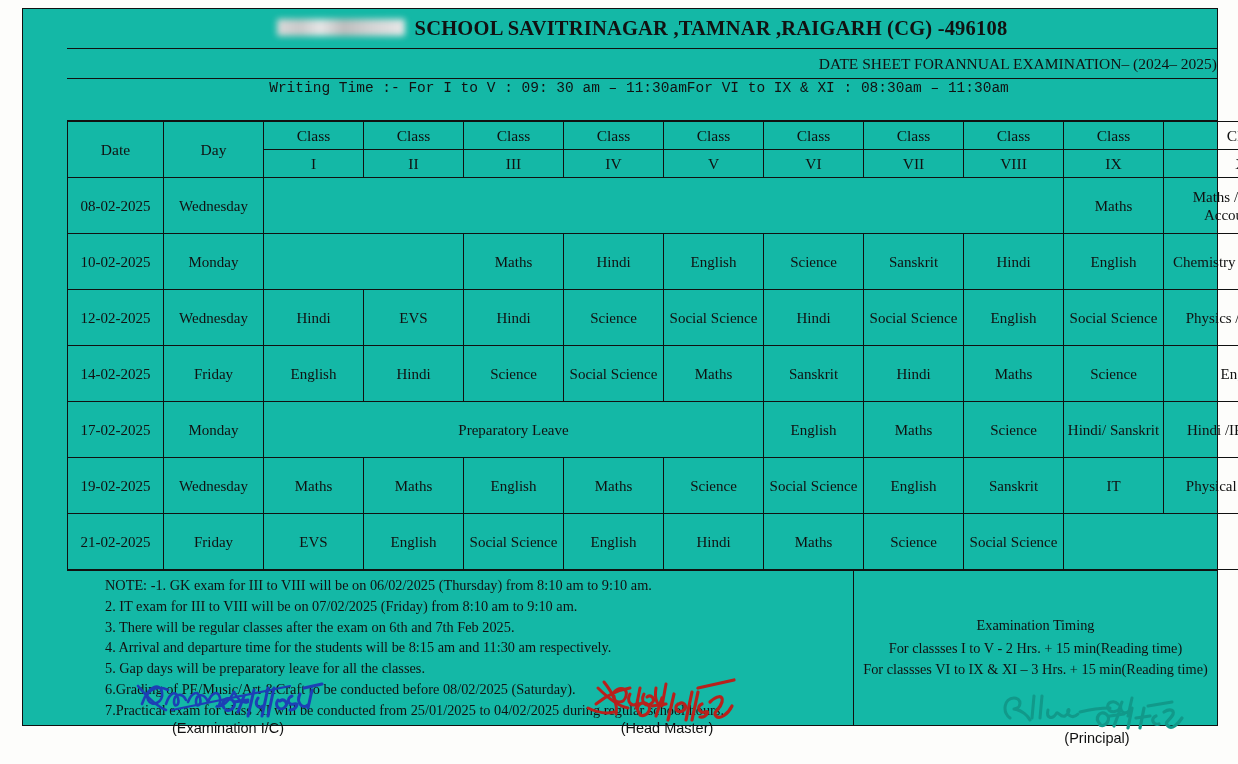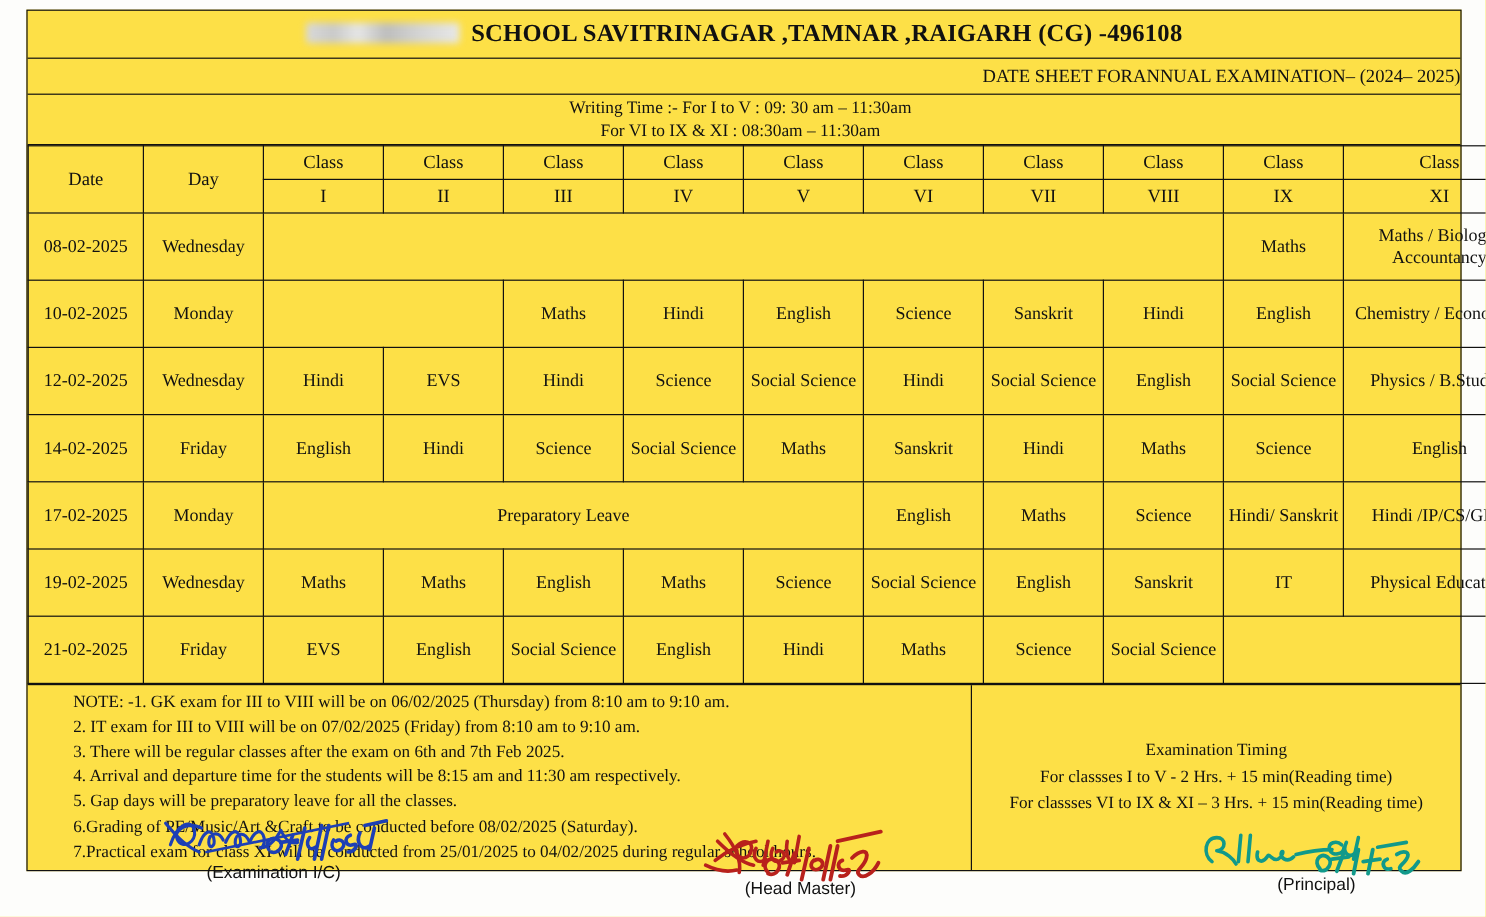--- a/index.html
+++ b/index.html
@@ -11,21 +11,22 @@
     color:#111;
     overflow:hidden;
     position:relative;
   }
   .page{
     position:absolute;
     left:22px; top:8px;
     width:1196px;
     border:1.6px solid #111;
     box-sizing:border-box;
-    background:#fde047;
+    background:#14b8a6;
+    padding-left:44px;
   }
   
   .hdr-row{
     border-bottom:1.6px solid #111;
     box-sizing:border-box;
     position:relative;
   }
   .title-row{
     height:40px;
     display:flex;align-items:center;justify-content:center;
@@ -44,25 +45,26 @@
     top:-1px;
   }
   .subtitle-row{
     height:30px;
     display:flex;align-items:center;justify-content:flex-end;
     font-size:15.5px;
   }
   .subtitle-row .b{font-weight:normal;}
   .writing-row{
     height:42px;
-    display:flex;flex-direction:column;
-    align-items:center;justify-content:center;
+    display:flex;flex-direction:row;
+    align-items:flex-start;justify-content:center;
     padding-right:6px;
     font-size:14.5px;
     line-height:19px;
+    font-family:Liberation Mono, monospace;
   }
   
   table.sheet{
     border-collapse:collapse;
     width:100%;
     table-layout:fixed;
   }
   table.sheet td, table.sheet th{
     border:1.2px solid #111;
     text-align:center;
@@ -121,21 +123,21 @@
   }
   .sig .ink{
     position:absolute;
     left:0;right:0;
     bottom:16px;
     height:46px;
     pointer-events:none;
   }
   .sig svg{overflow:visible;}
   .sig-exam{left:96px;top:44px;width:240px;}
-  .sig-head{left:540px;top:57px;width:230px;}
+  .sig-head{left:540px;top:44px;width:230px;}
   .sig-prin{left:960px;top:54px;width:250px;}
 </style>
 </head>
 <body>
 
 <div class="page">
 
   <div class="hdr-row title-row">
     <span class="redact"></span>
       <span>SCHOOL SAVITRINAGAR ,TAMNAR ,RAIGARH (CG) -496108</span>

